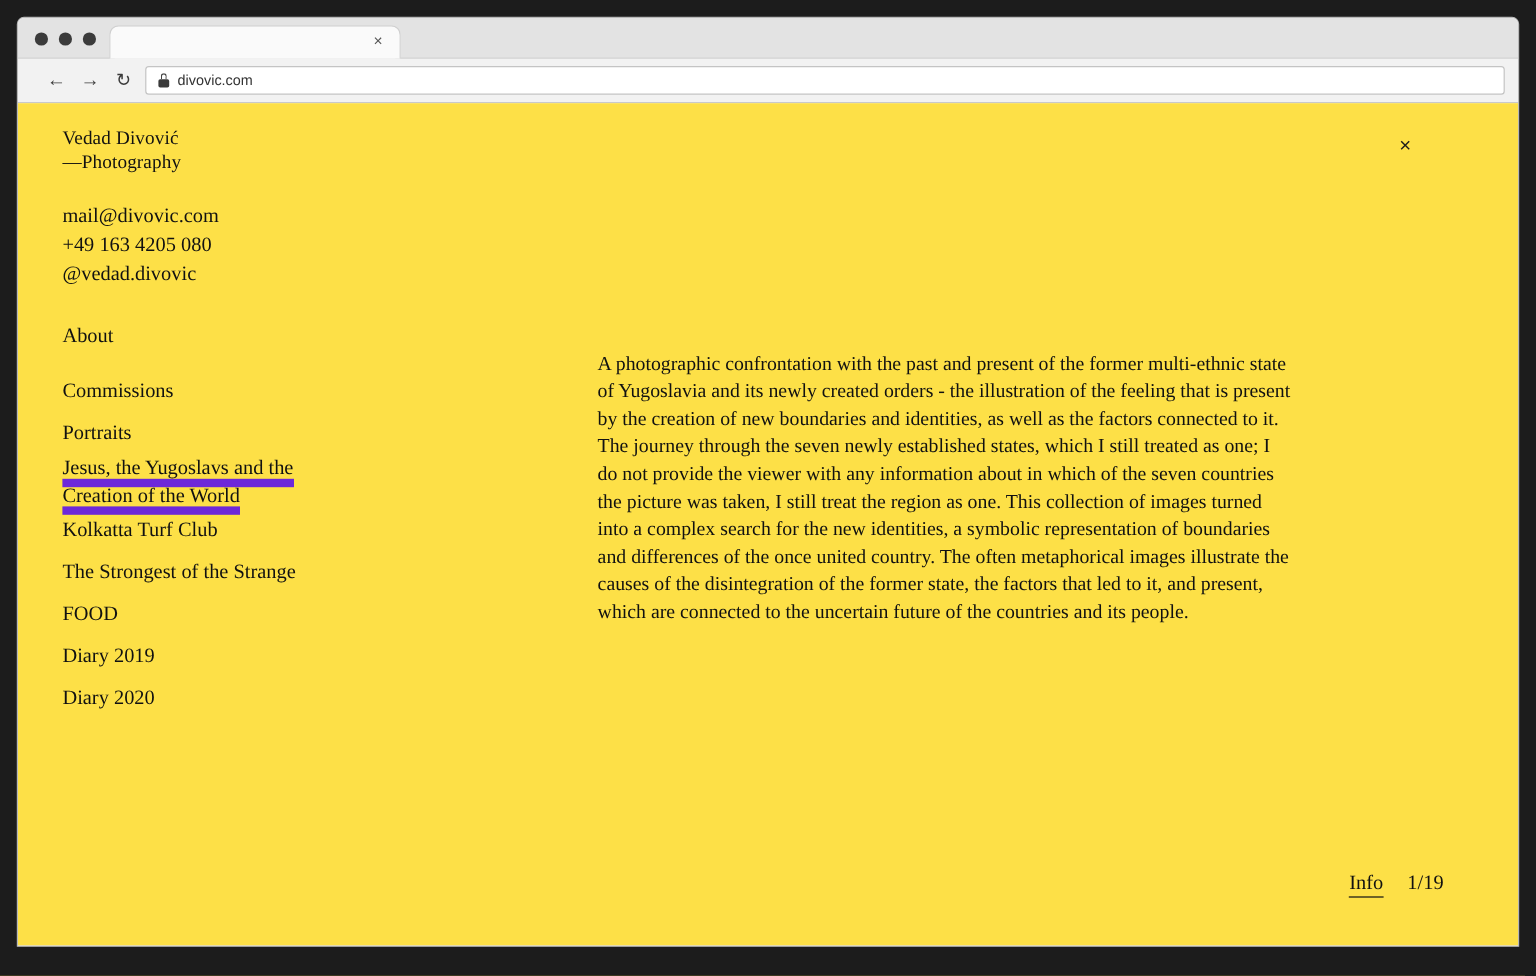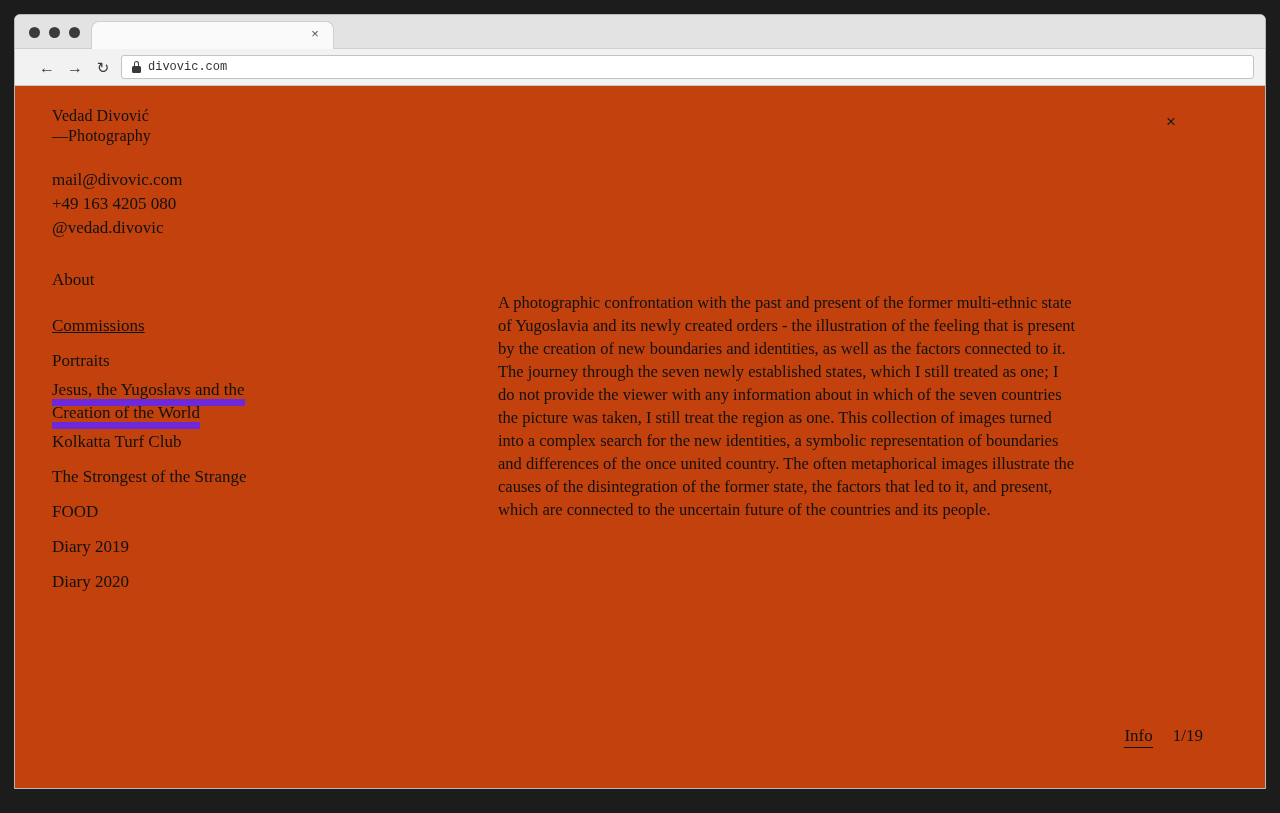--- a/index.html
+++ b/index.html
@@ -132,30 +132,30 @@
     top: 4.5px;
     width: 9px;
     height: 7px;
     background: #3a3a3a;
     border-radius: 1.5px;
   }
   .url-text {
     position: absolute;
     left: 26px;
     top: 4px;
-    font-family: Liberation Mono, monospace;
+    font-family: Liberation Sans, sans-serif;
     font-size: 12px;
     color: #333;
   }
 
   
   .page {
     position: relative;
     height: 702px;
-    background: #c2410c;
+    background: #fde047;
     overflow: hidden;
   }
 
   .logo {
     position: absolute;
     left: 37px;
     top: 20px;
     font-family: "Liberation Serif", serif;
     font-size: 16px;
     line-height: 1.25;
@@ -188,21 +188,21 @@
     position: absolute;
     left: 37px;
     top: 176px;
     font-size: 17px;
     color: #111;
   }
   .nav .item {
     line-height: 35px;
     white-space: nowrap;
   }
-  .nav .item.gap { margin-top: 11px; text-decoration: underline; }
+  .nav .item.gap { margin-top: 11px; }
   .nav .item.active {
     line-height: 23px;
     max-width: 200px;
     white-space: normal;
   }
   .nav .item.active span {
     border-bottom: 7px solid #6d28d9;
     display: inline;
     margin-top: 45px;
   }

